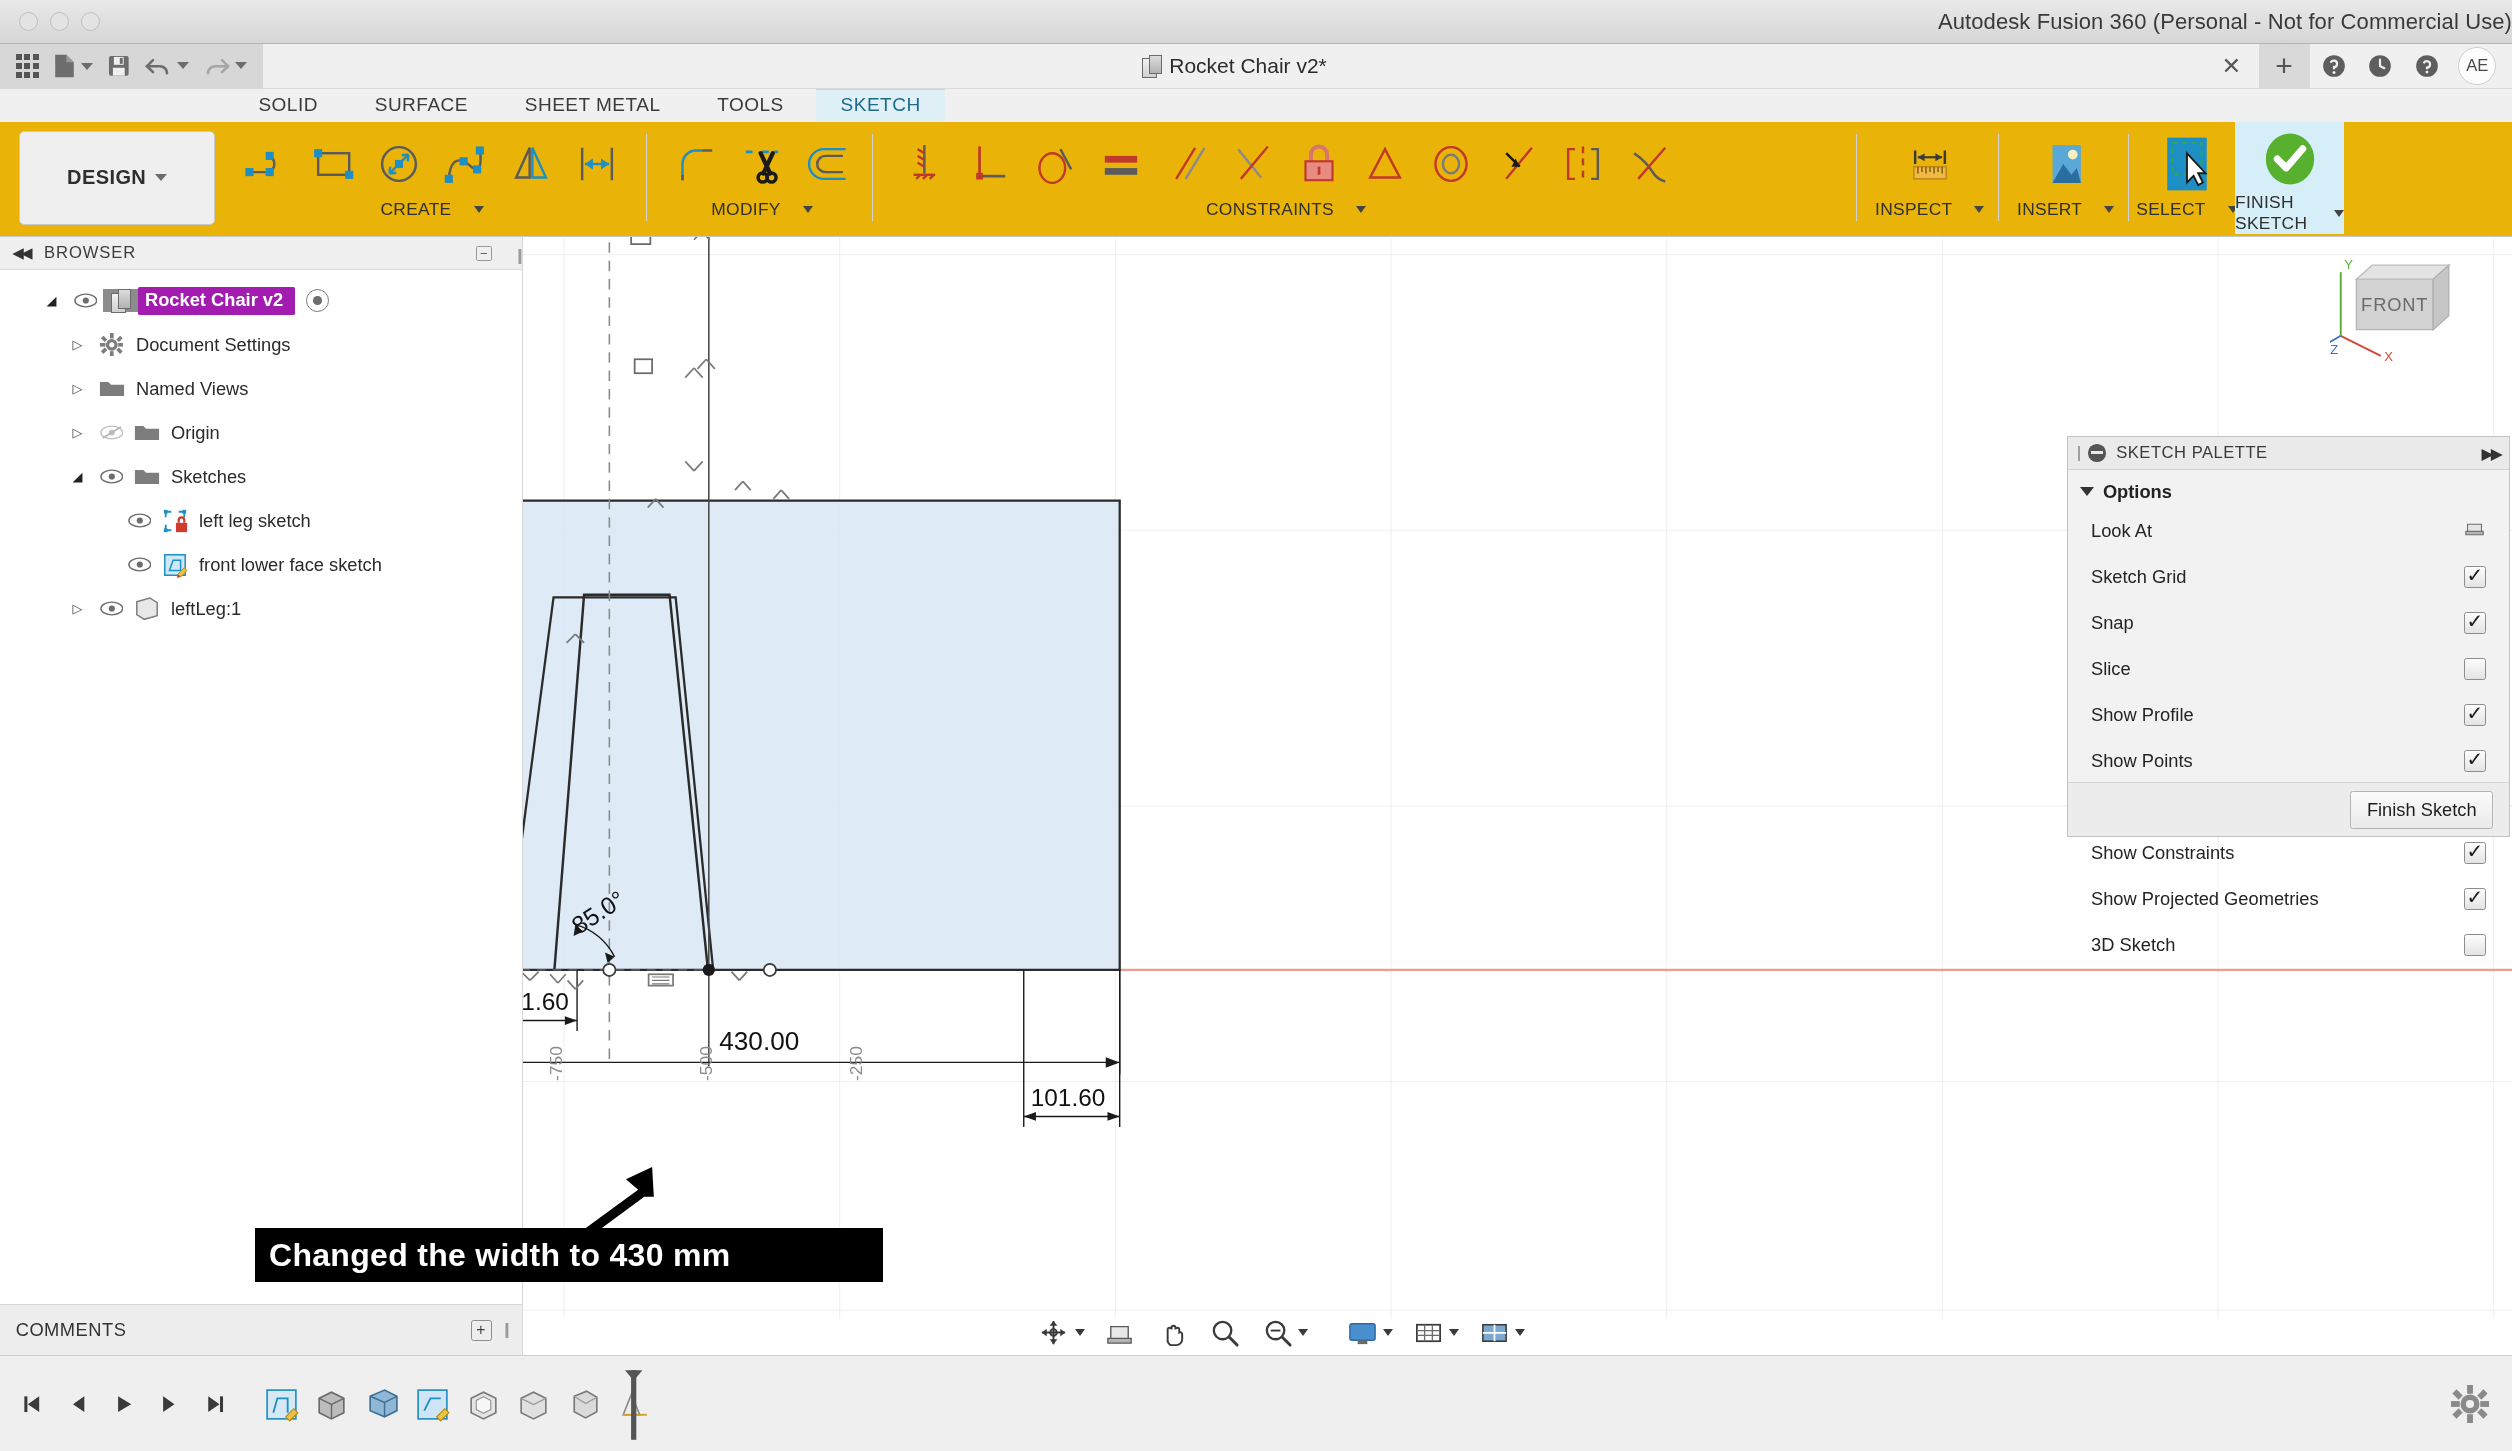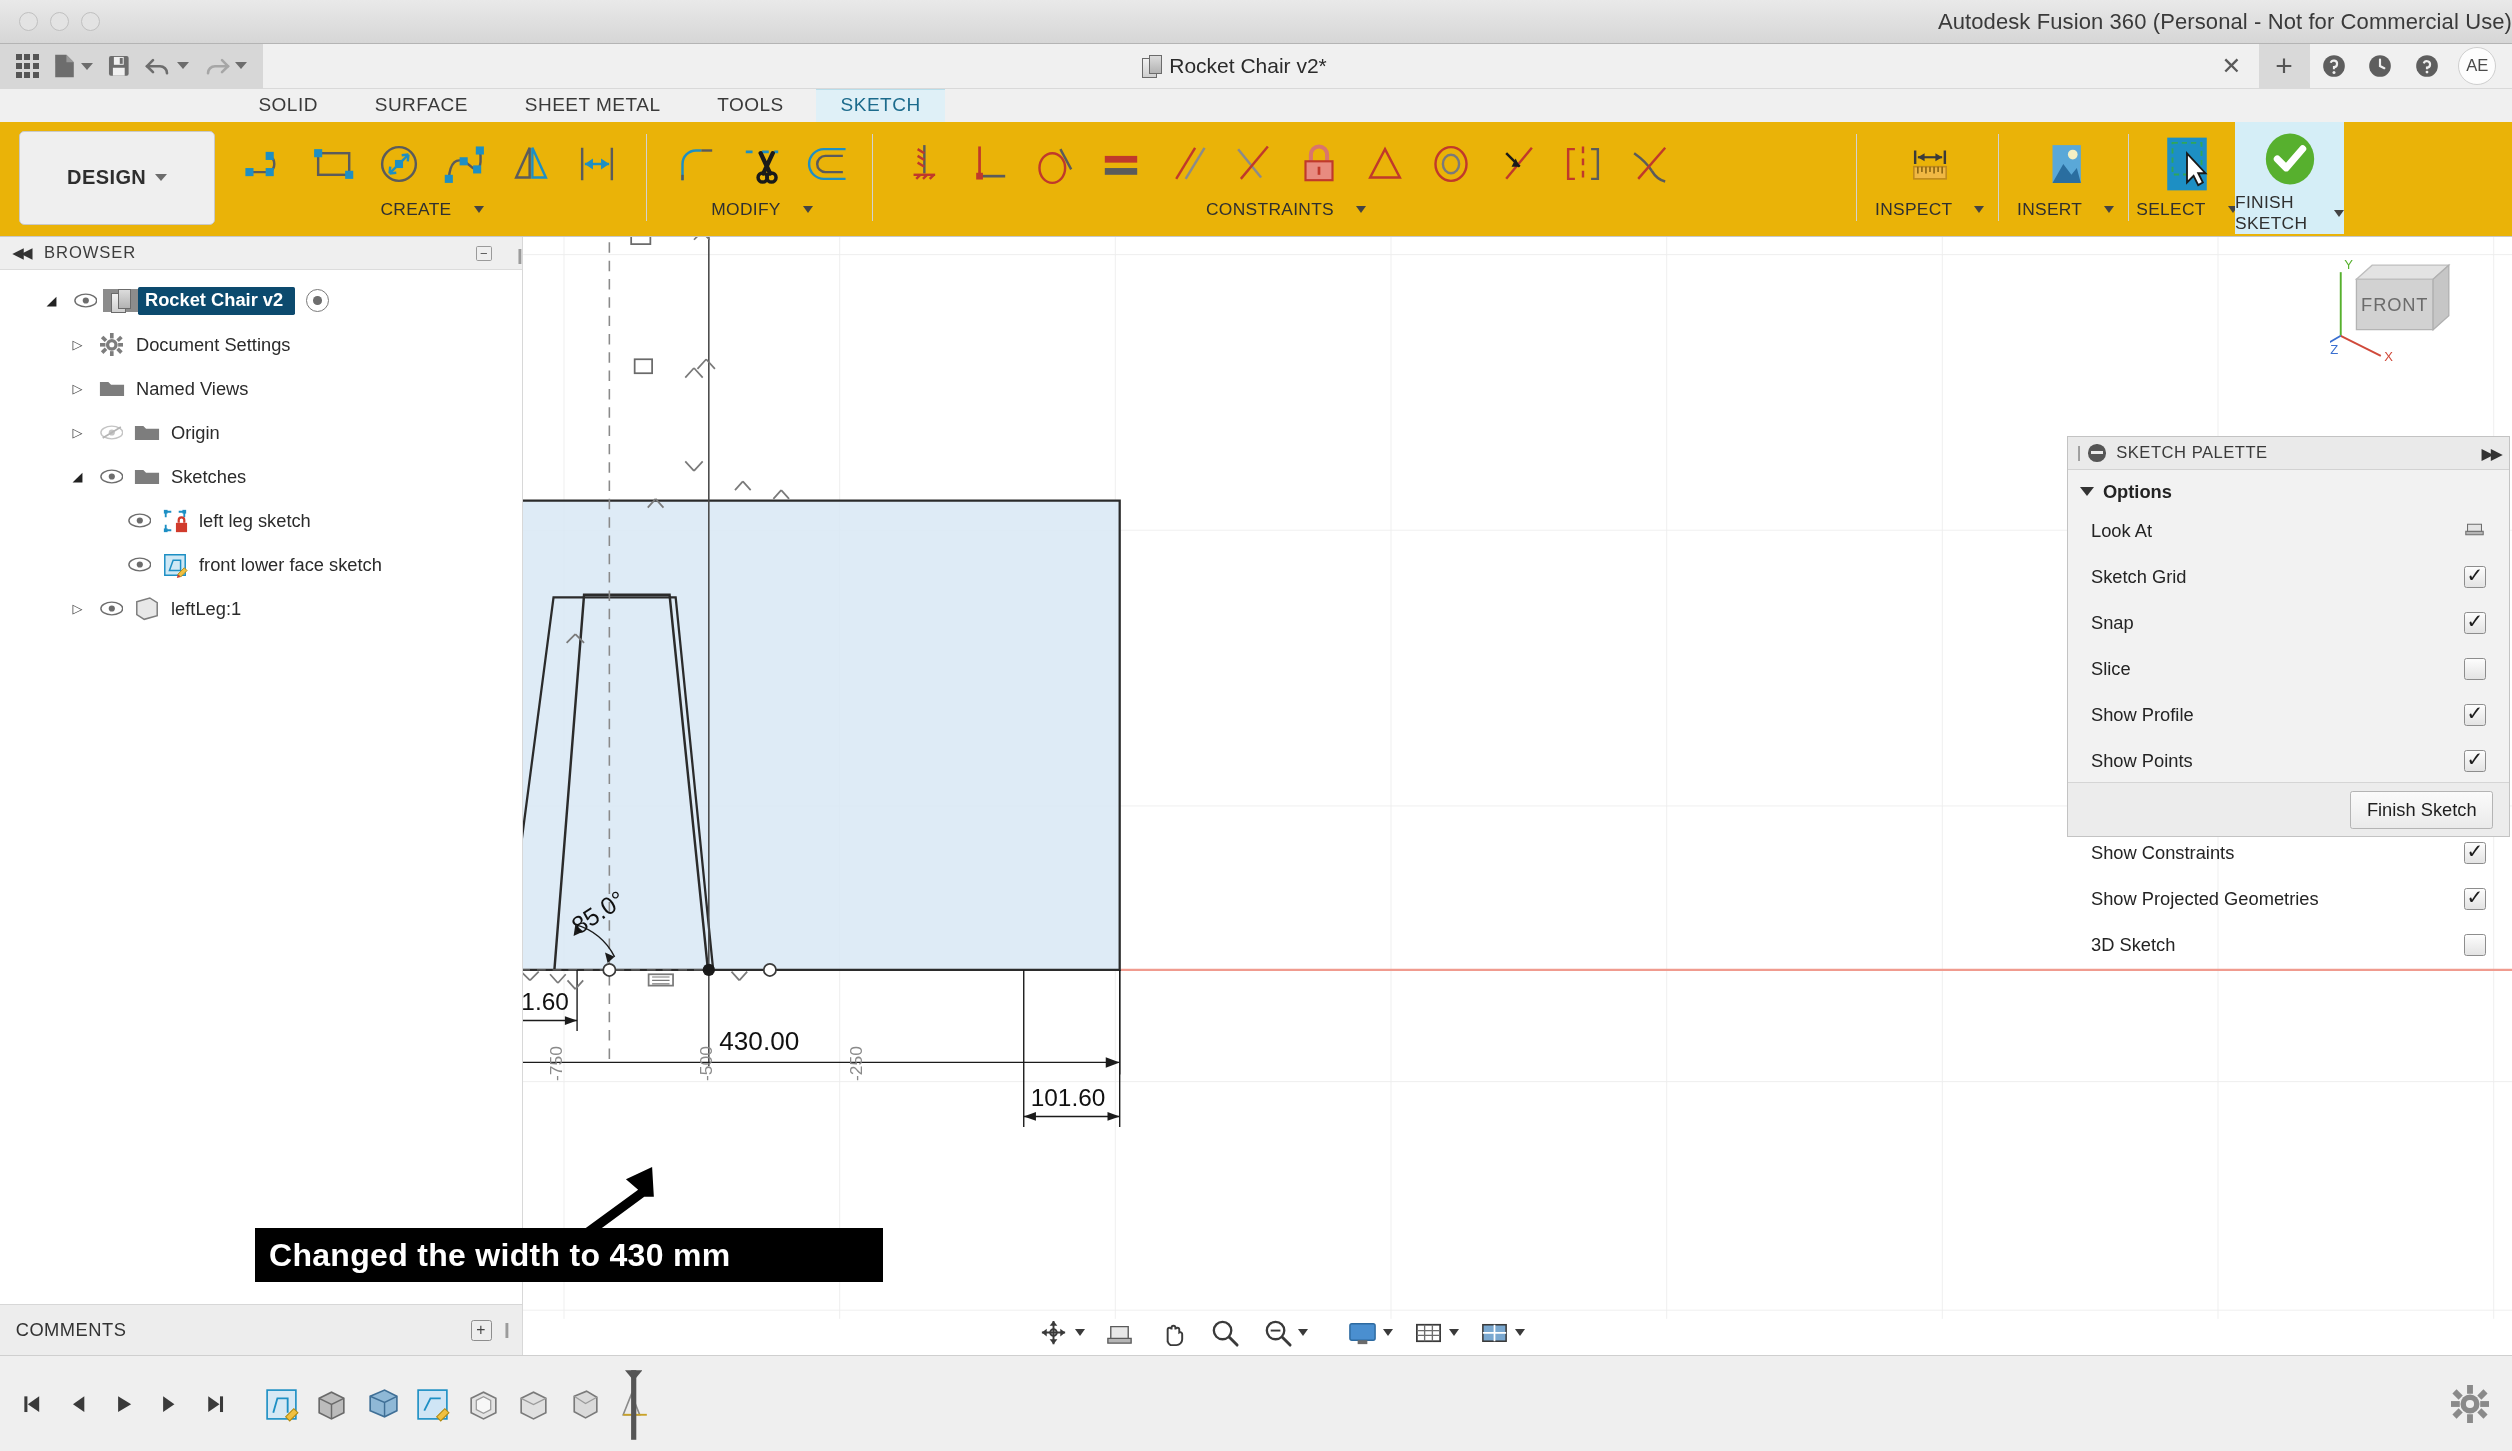--- a/index.html
+++ b/index.html
@@ -103,21 +103,21 @@
      display:flex;align-items:center;justify-content:center;font-size:13px;color:#555;border-radius:1.7px;}
 
   .tree { padding-top:8.7px; }
   .trow { display:flex; align-items:center; height:44px; font-size:18.3px; color:#2b2b2b; cursor:pointer; }
   .tarrow { width:33px; text-align:center; color:#444; font-size:13px; }
   .tarrow.open { color:#222; }
   .teye { width:35px; display:flex; align-items:center; justify-content:center; }
   .teye svg { width:23.6px; height:15px; }
   .ticon { width:35px; display:flex; align-items:center; justify-content:center; }
   .tlabel { padding-left:7px; padding-right:12.2px; }
-  .trow.selected .tlabel { background:#0c4a6e; color:#fff; font-weight:bold; border-radius:1.7px; padding:2.6px 12.2px 3.5px 7px;}
+  .trow.selected .tlabel { background:#a21caf; color:#fff; font-weight:bold; border-radius:1.7px; padding:2.6px 12.2px 3.5px 7px;}
   .trow.selected .ticon { background:#8c8c8c; }
   .trow .dotcirc { width:23px;height:23px;border-radius:50%;border:1.7px solid #7a7a7a;margin-left:10.5px;
      display:flex;align-items:center;justify-content:center;}
   .trow .dotcirc i { width:8.7px;height:8.7px;border-radius:50%;background:#6e6e6e;display:block;}
 
   
   .canvas {
     position:absolute; left:523px; top:237px; width:1989px; height:1082px;
     background:#ffffff; overflow:hidden;
   }

